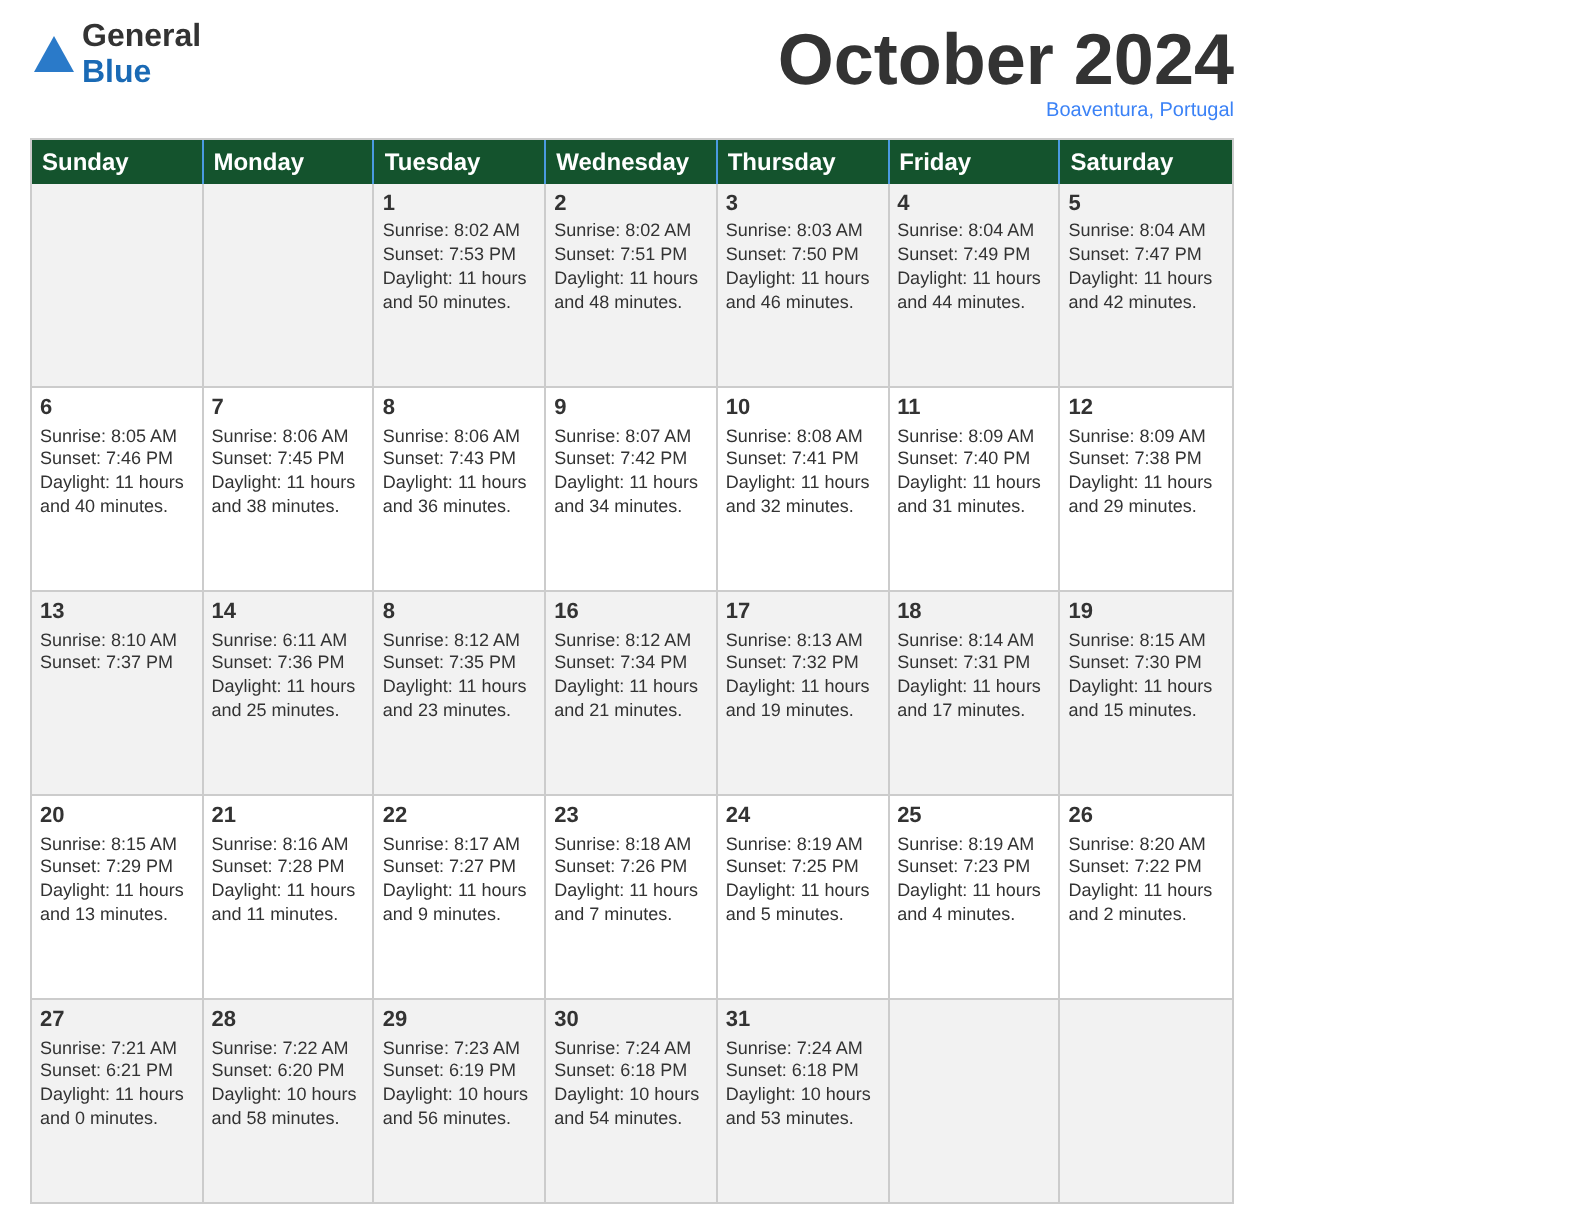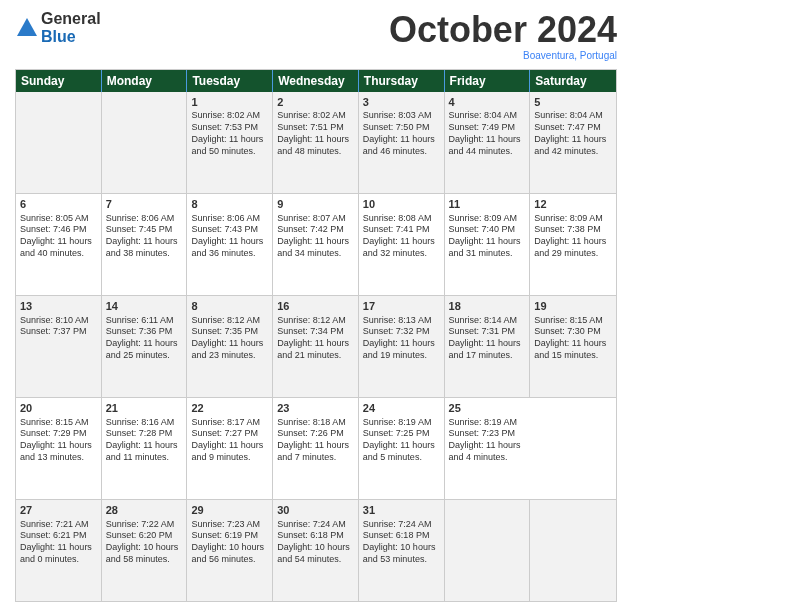--- a/index.html
+++ b/index.html
@@ -289,20 +289,26 @@
             <div class="cell-text">Sunrise: 8:19 AM</div>
             <div class="cell-text">Sunset: 7:25 PM</div>
             <div class="cell-text">Daylight: 11 hours and 5 minutes.</div>
           </div>
           <div class="cal-cell">
             <span class="day-num">25</span>
             <div class="cell-text">Sunrise: 8:19 AM</div>
             <div class="cell-text">Sunset: 7:23 PM</div>
             <div class="cell-text">Daylight: 11 hours and 4 minutes.</div>
           </div>
+          <div class="cal-cell">
+            <span class="day-num">26</span>
+            <div class="cell-text">Sunrise: 8:20 AM</div>
+            <div class="cell-text">Sunset: 7:22 PM</div>
+            <div class="cell-text">Daylight: 11 hours and 2 minutes.</div>
+          </div>
         </div>
         <div class="cal-row">
           <div class="cal-cell alt-row">
             <span class="day-num">27</span>
             <div class="cell-text">Sunrise: 7:21 AM</div>
             <div class="cell-text">Sunset: 6:21 PM</div>
             <div class="cell-text">Daylight: 11 hours and 0 minutes.</div>
           </div>
           <div class="cal-cell alt-row">
             <span class="day-num">28</span>

